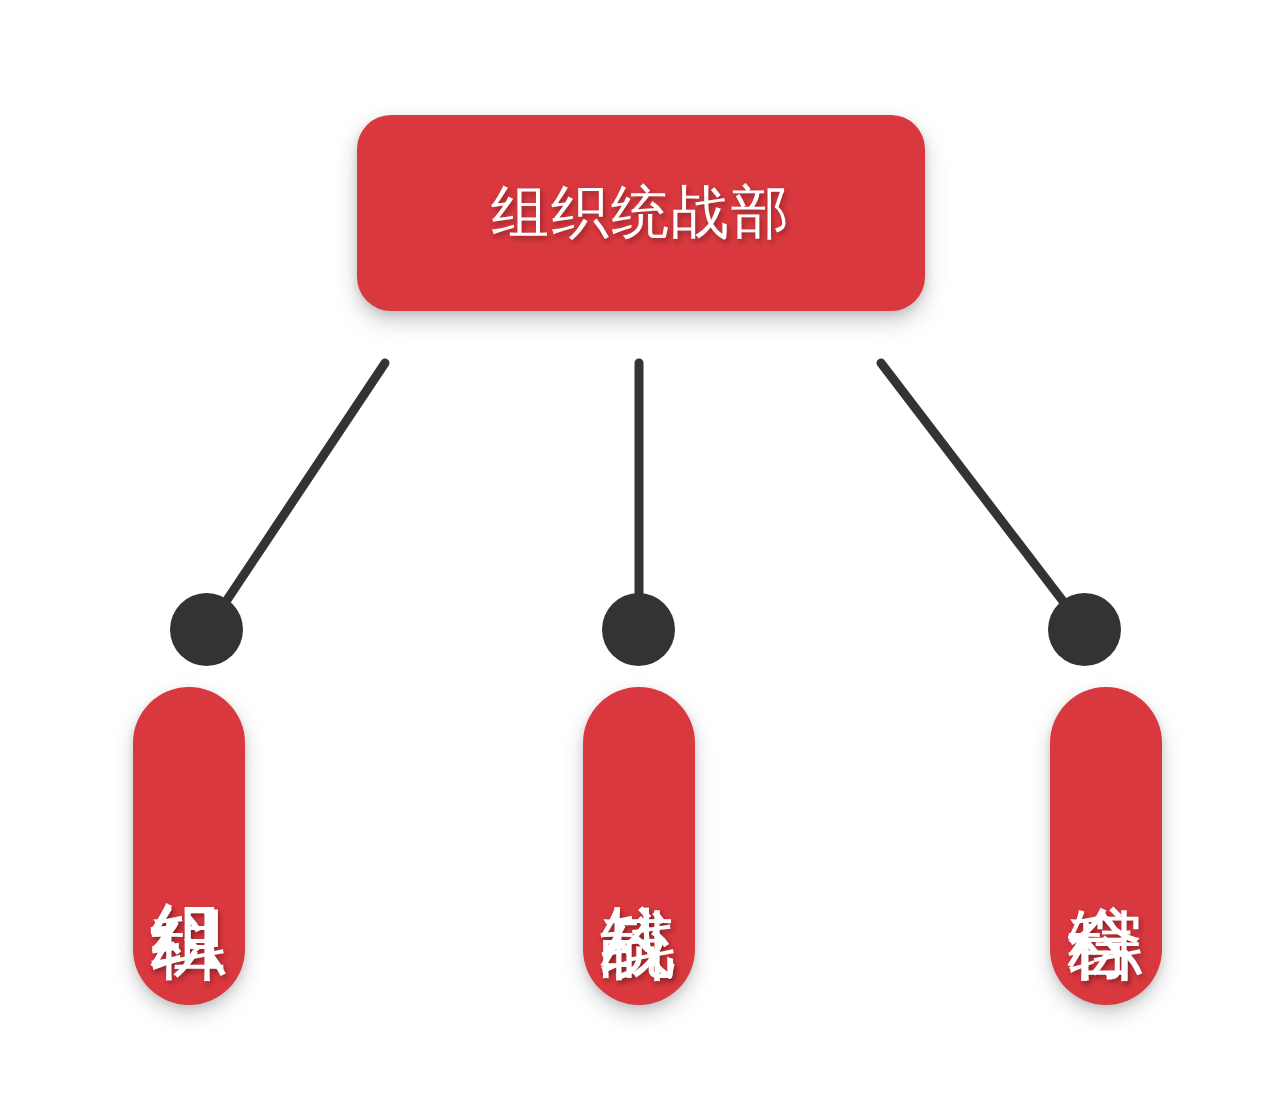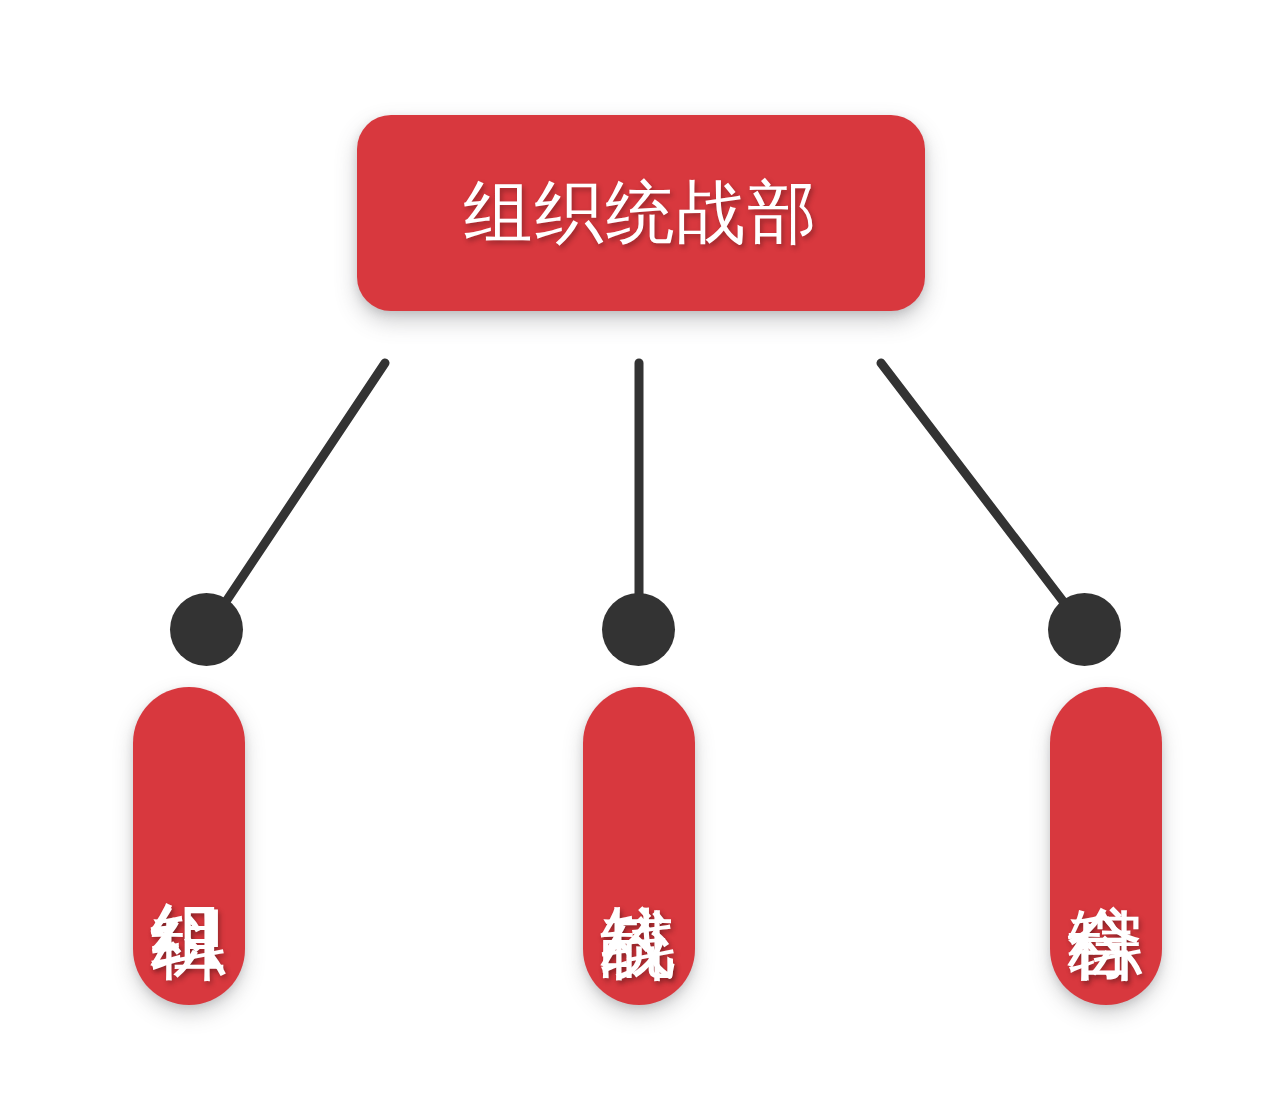--- a/index.html
+++ b/index.html
@@ -41,21 +41,21 @@
     background: #d8383e;
     box-shadow: 0 10px 22px rgba(90, 90, 95, 0.30),
                 0 3px 8px rgba(90, 90, 95, 0.18);
     display: flex;
     align-items: center;
     justify-content: center;
     box-sizing: border-box;
   }
   .root-label {
     color: #ffffff;
-    font-size: 69px;
+    font-size: 58px;
     line-height: 1;
     letter-spacing: 2px;
     font-weight: 400;
     white-space: nowrap;
     text-shadow: 2px 3px 5px rgba(70, 20, 22, 0.45);
     font-family: "Liberation Serif", "DejaVu Serif", serif;
   }
 
   
   .junction-dot {

